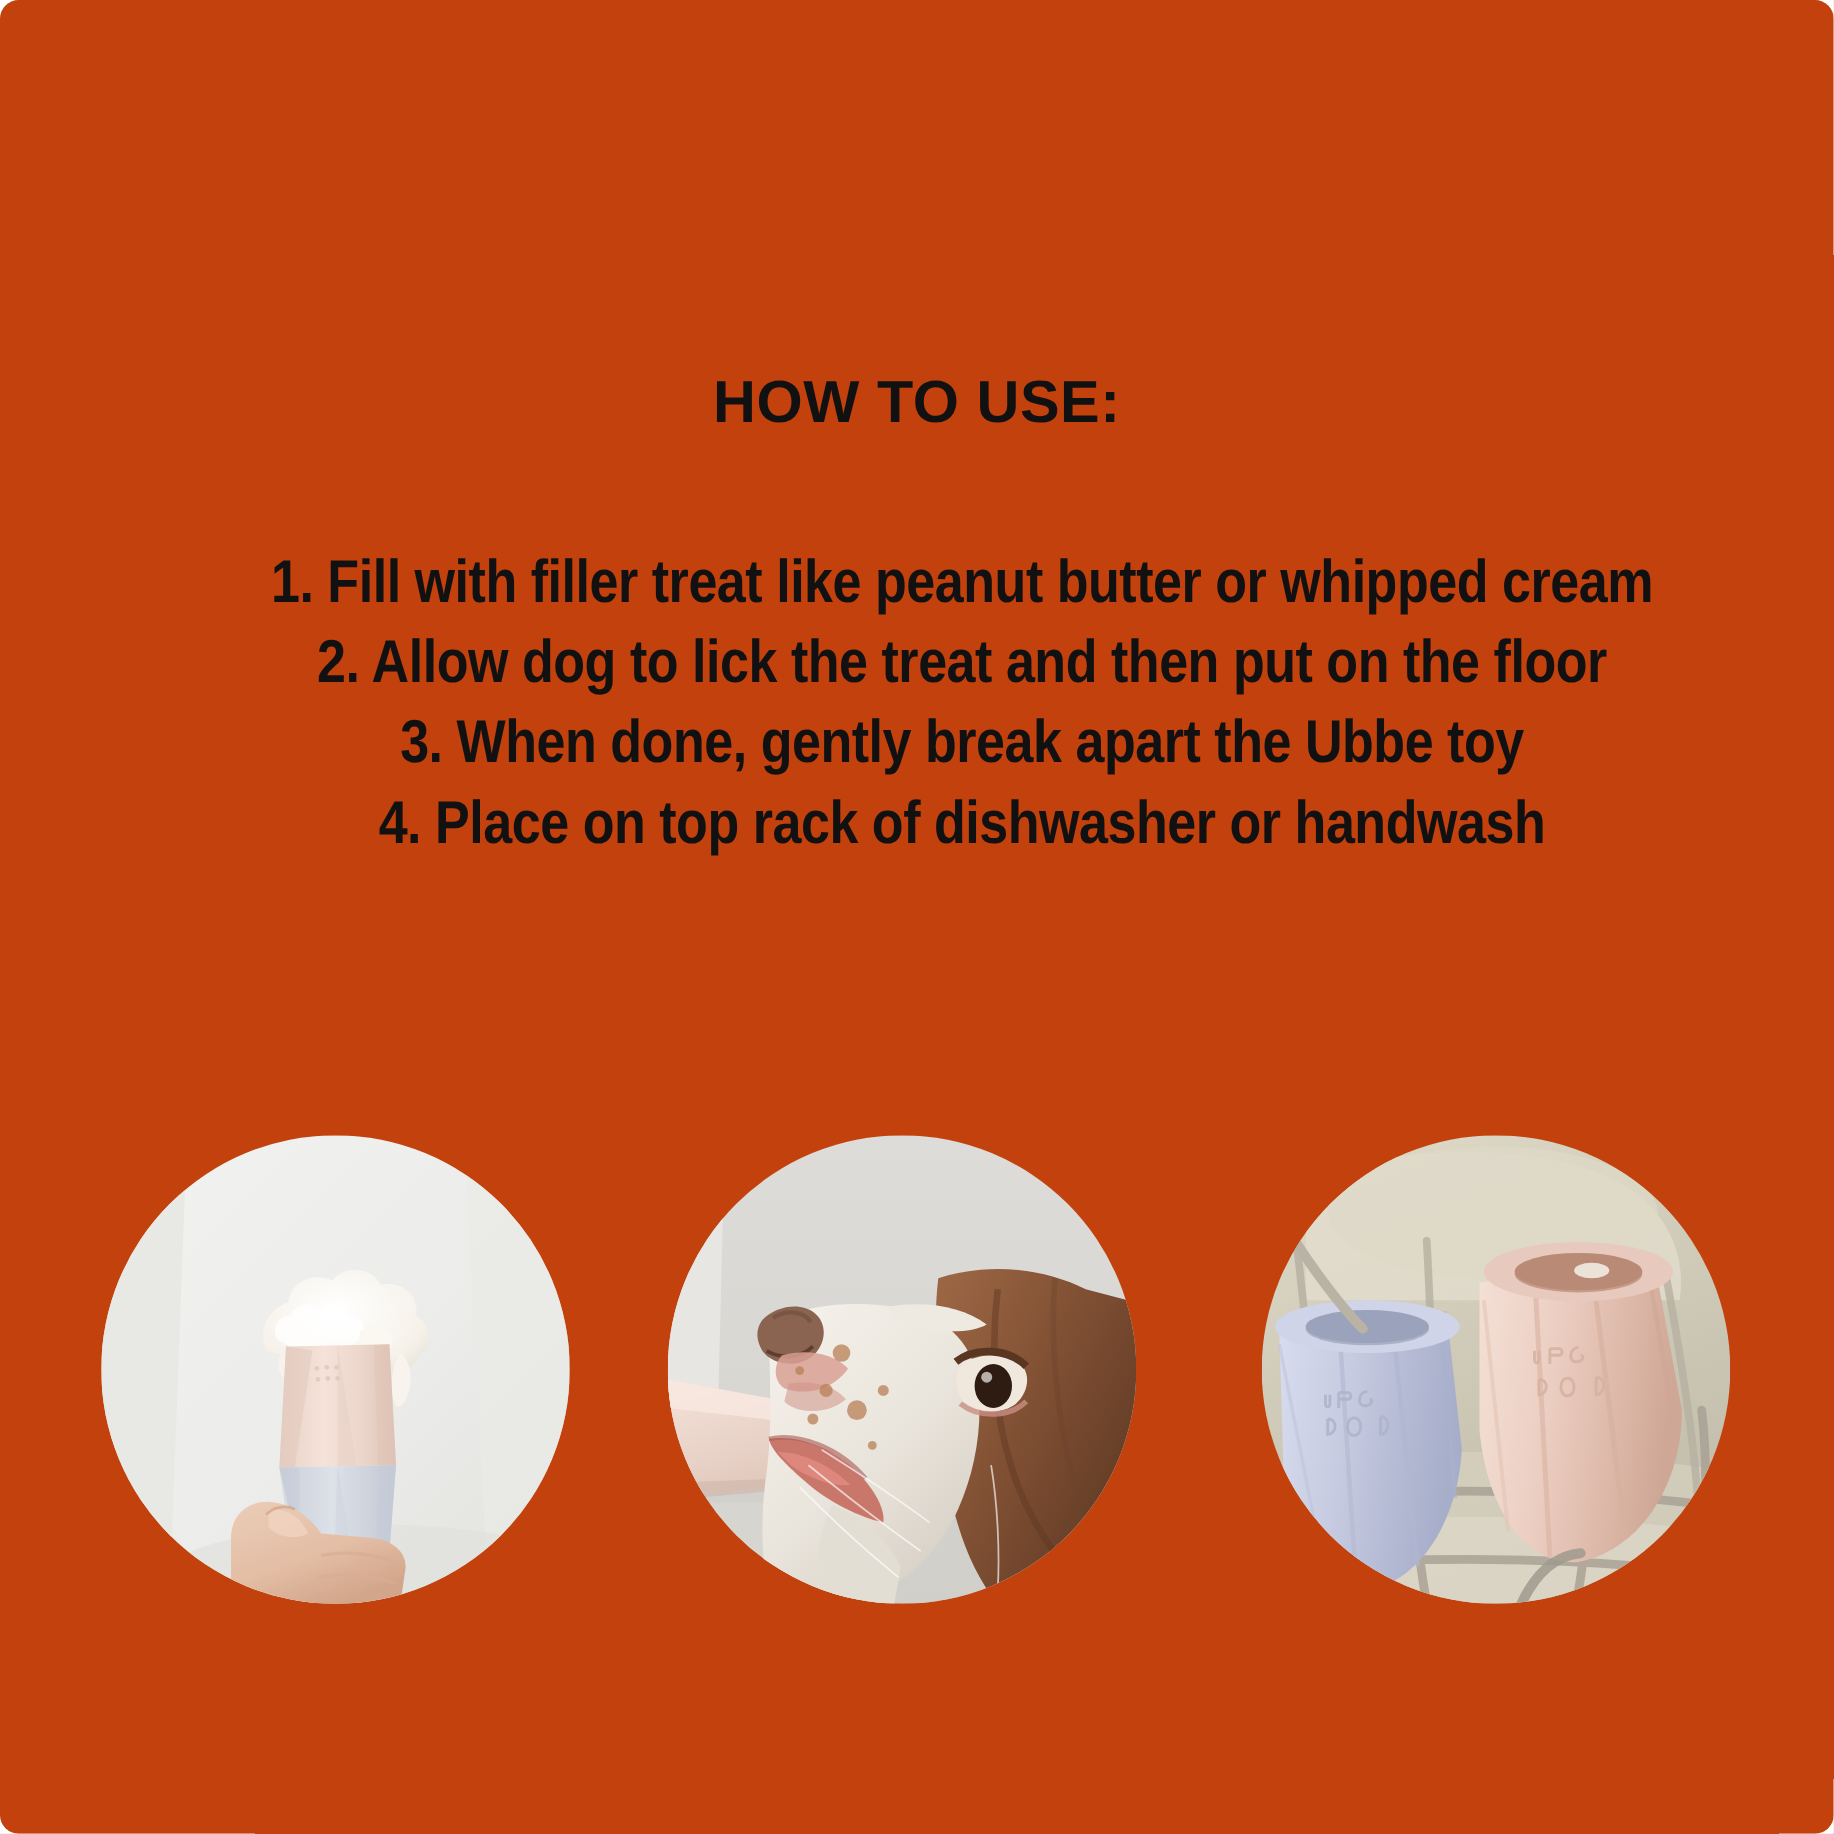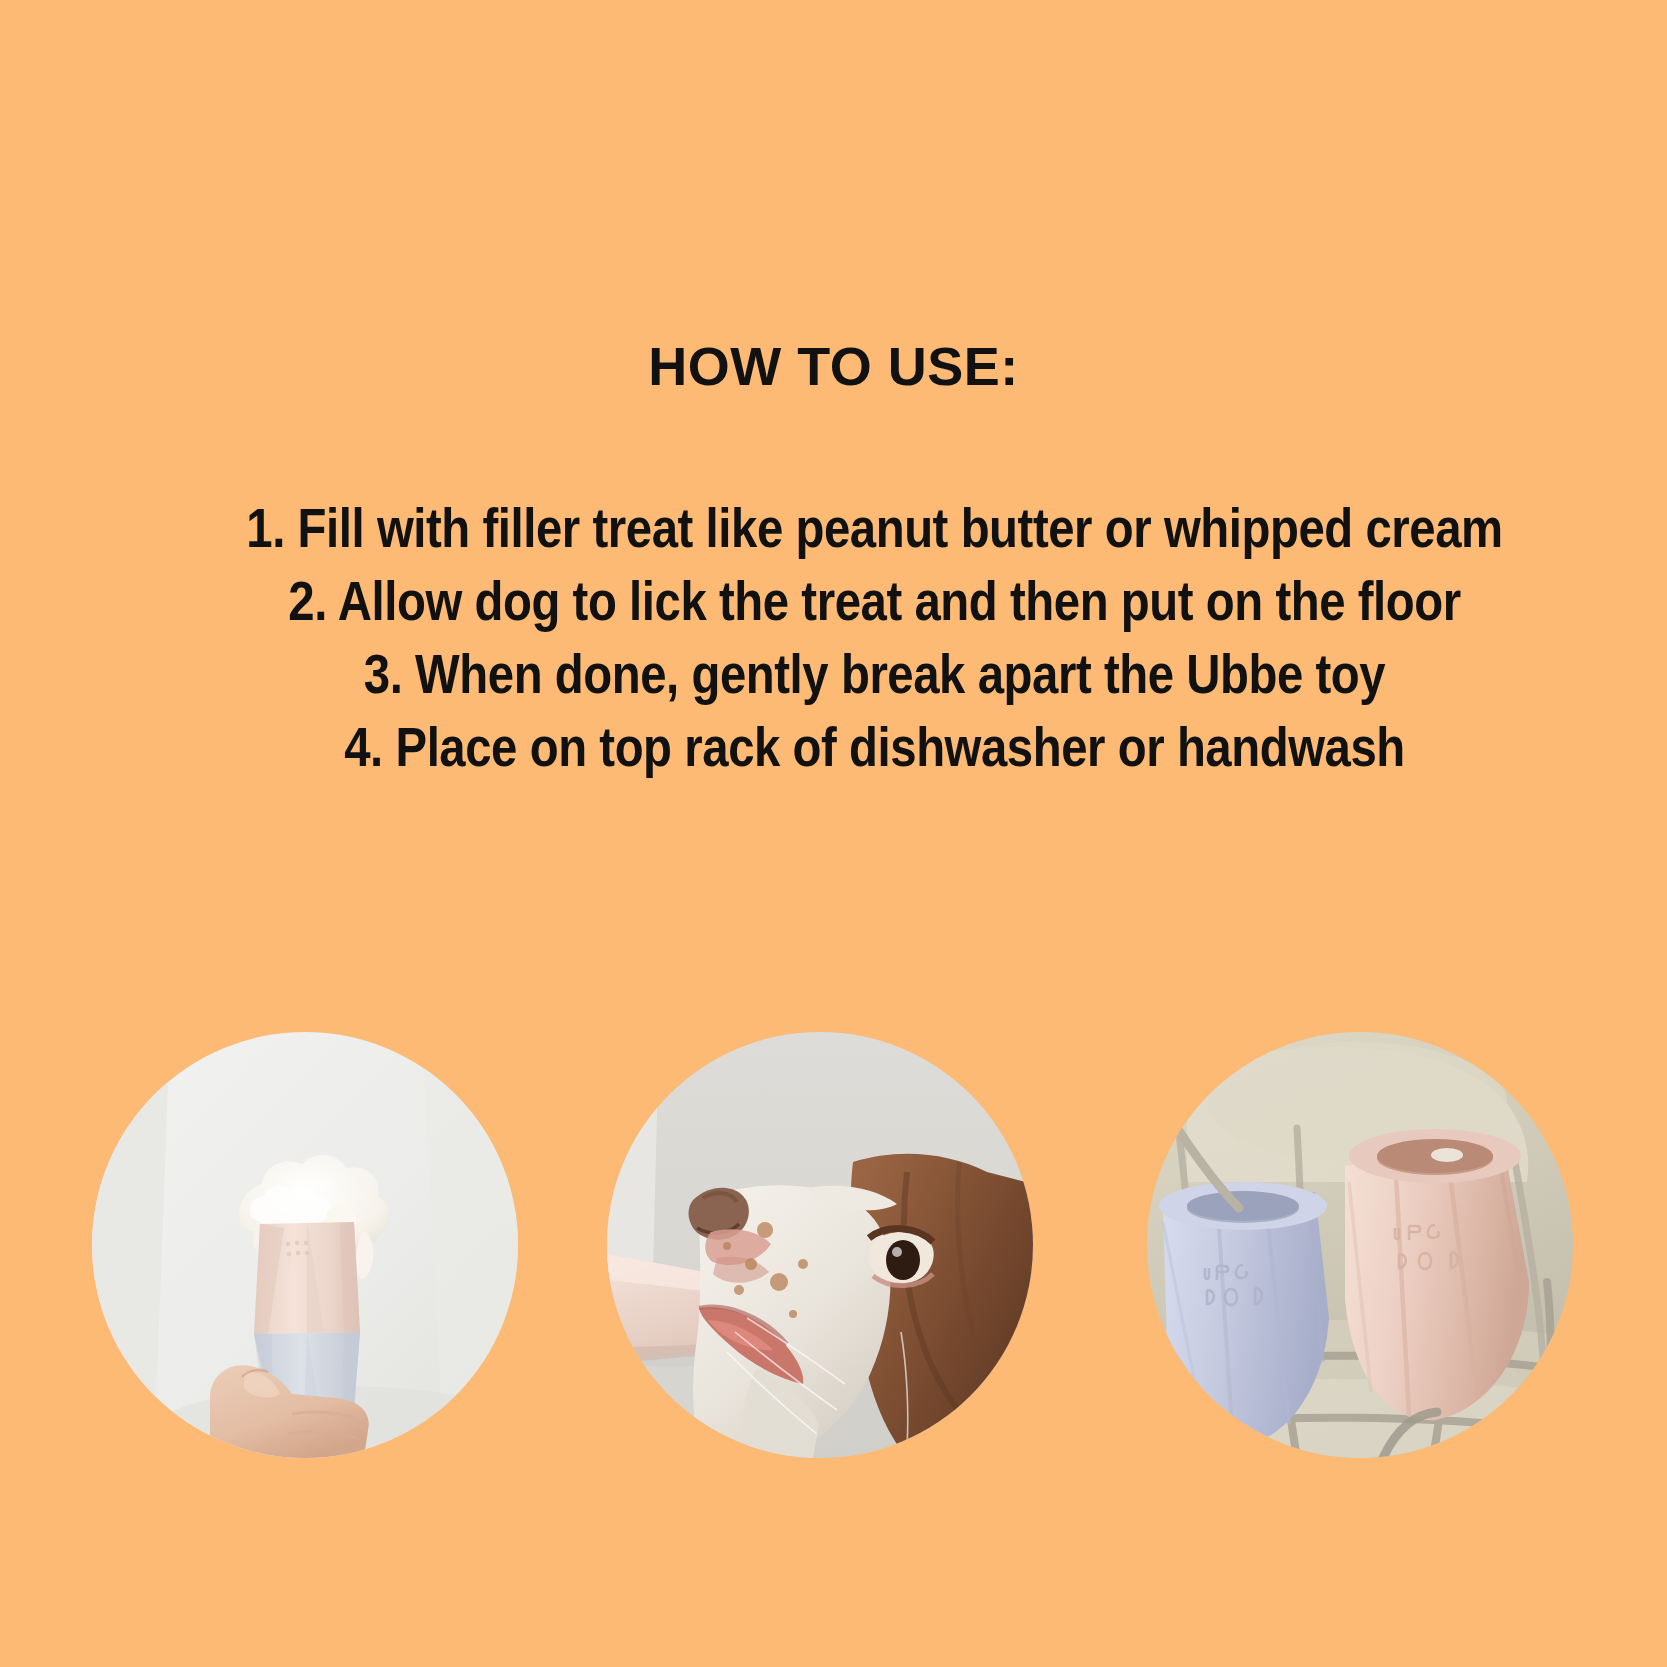--- a/index.html
+++ b/index.html
@@ -12,21 +12,22 @@
     height: 1667px;
     font-family: "Liberation Sans", sans-serif;
     overflow: hidden;
     position: relative;
   }
 
   #page {
     position: relative;
     width: 1667px;
     height: 1667px;
-    background: #fdba74;
+    background: #c2410c;
+    border-radius: 17px;
   }
 
   
   .heading {
     position: absolute;
     top: 338px;
     left: 0;
     width: 1667px;
     text-align: center;
     font-family: "Liberation Sans", sans-serif;

